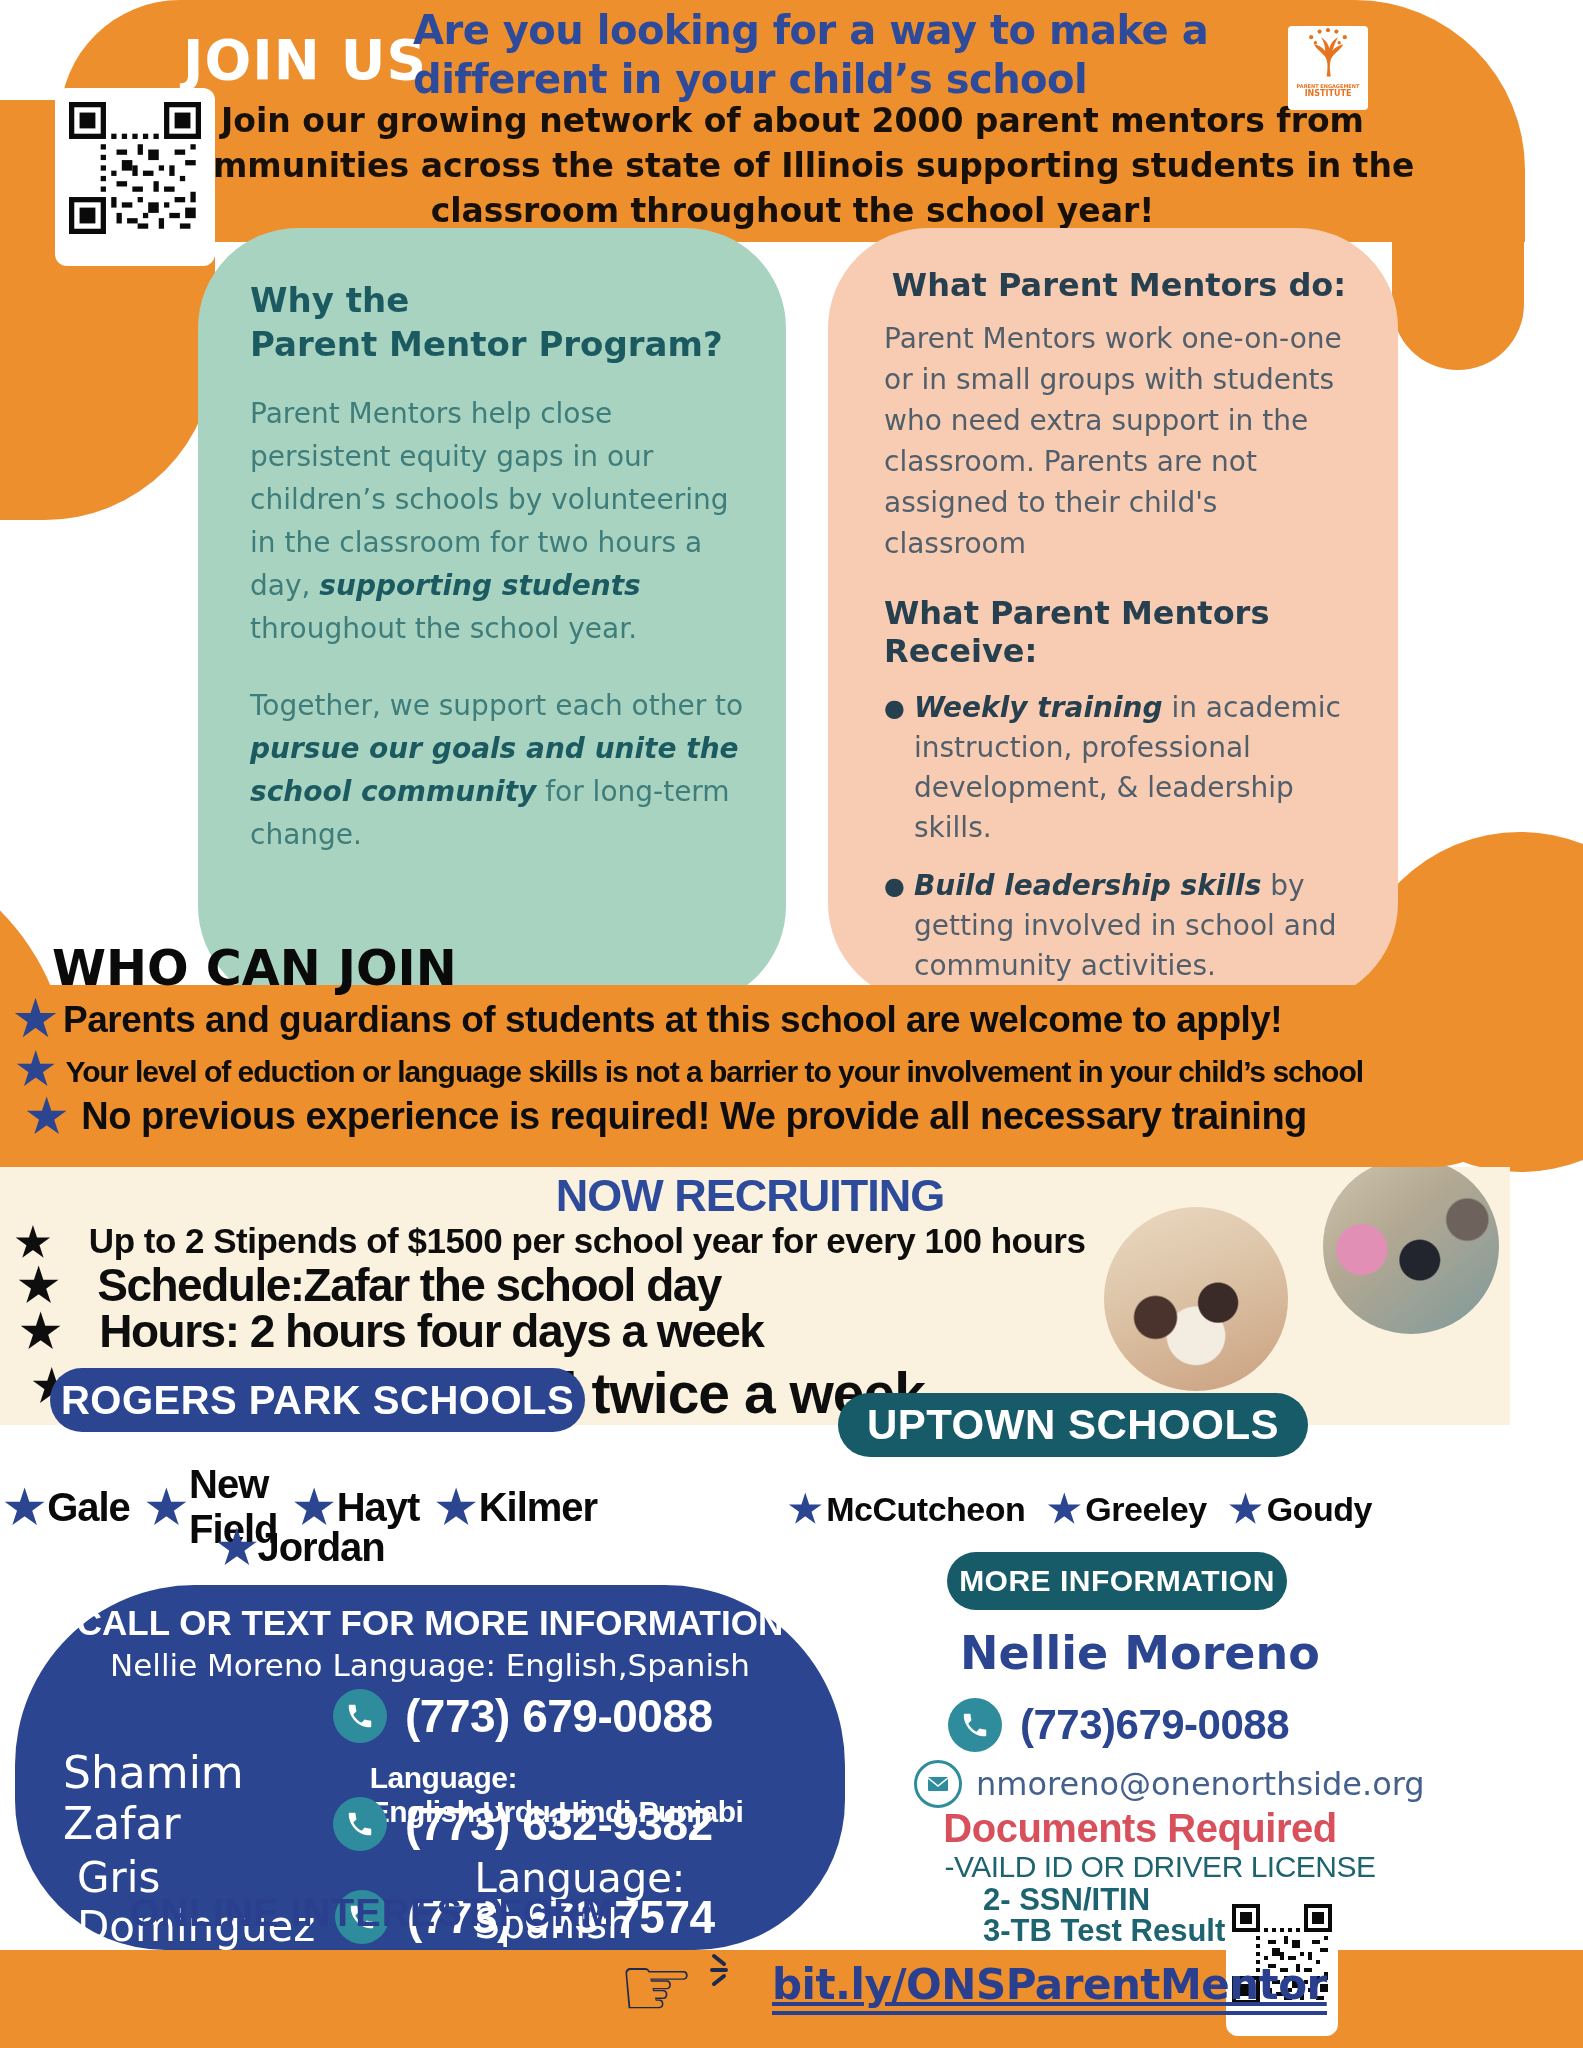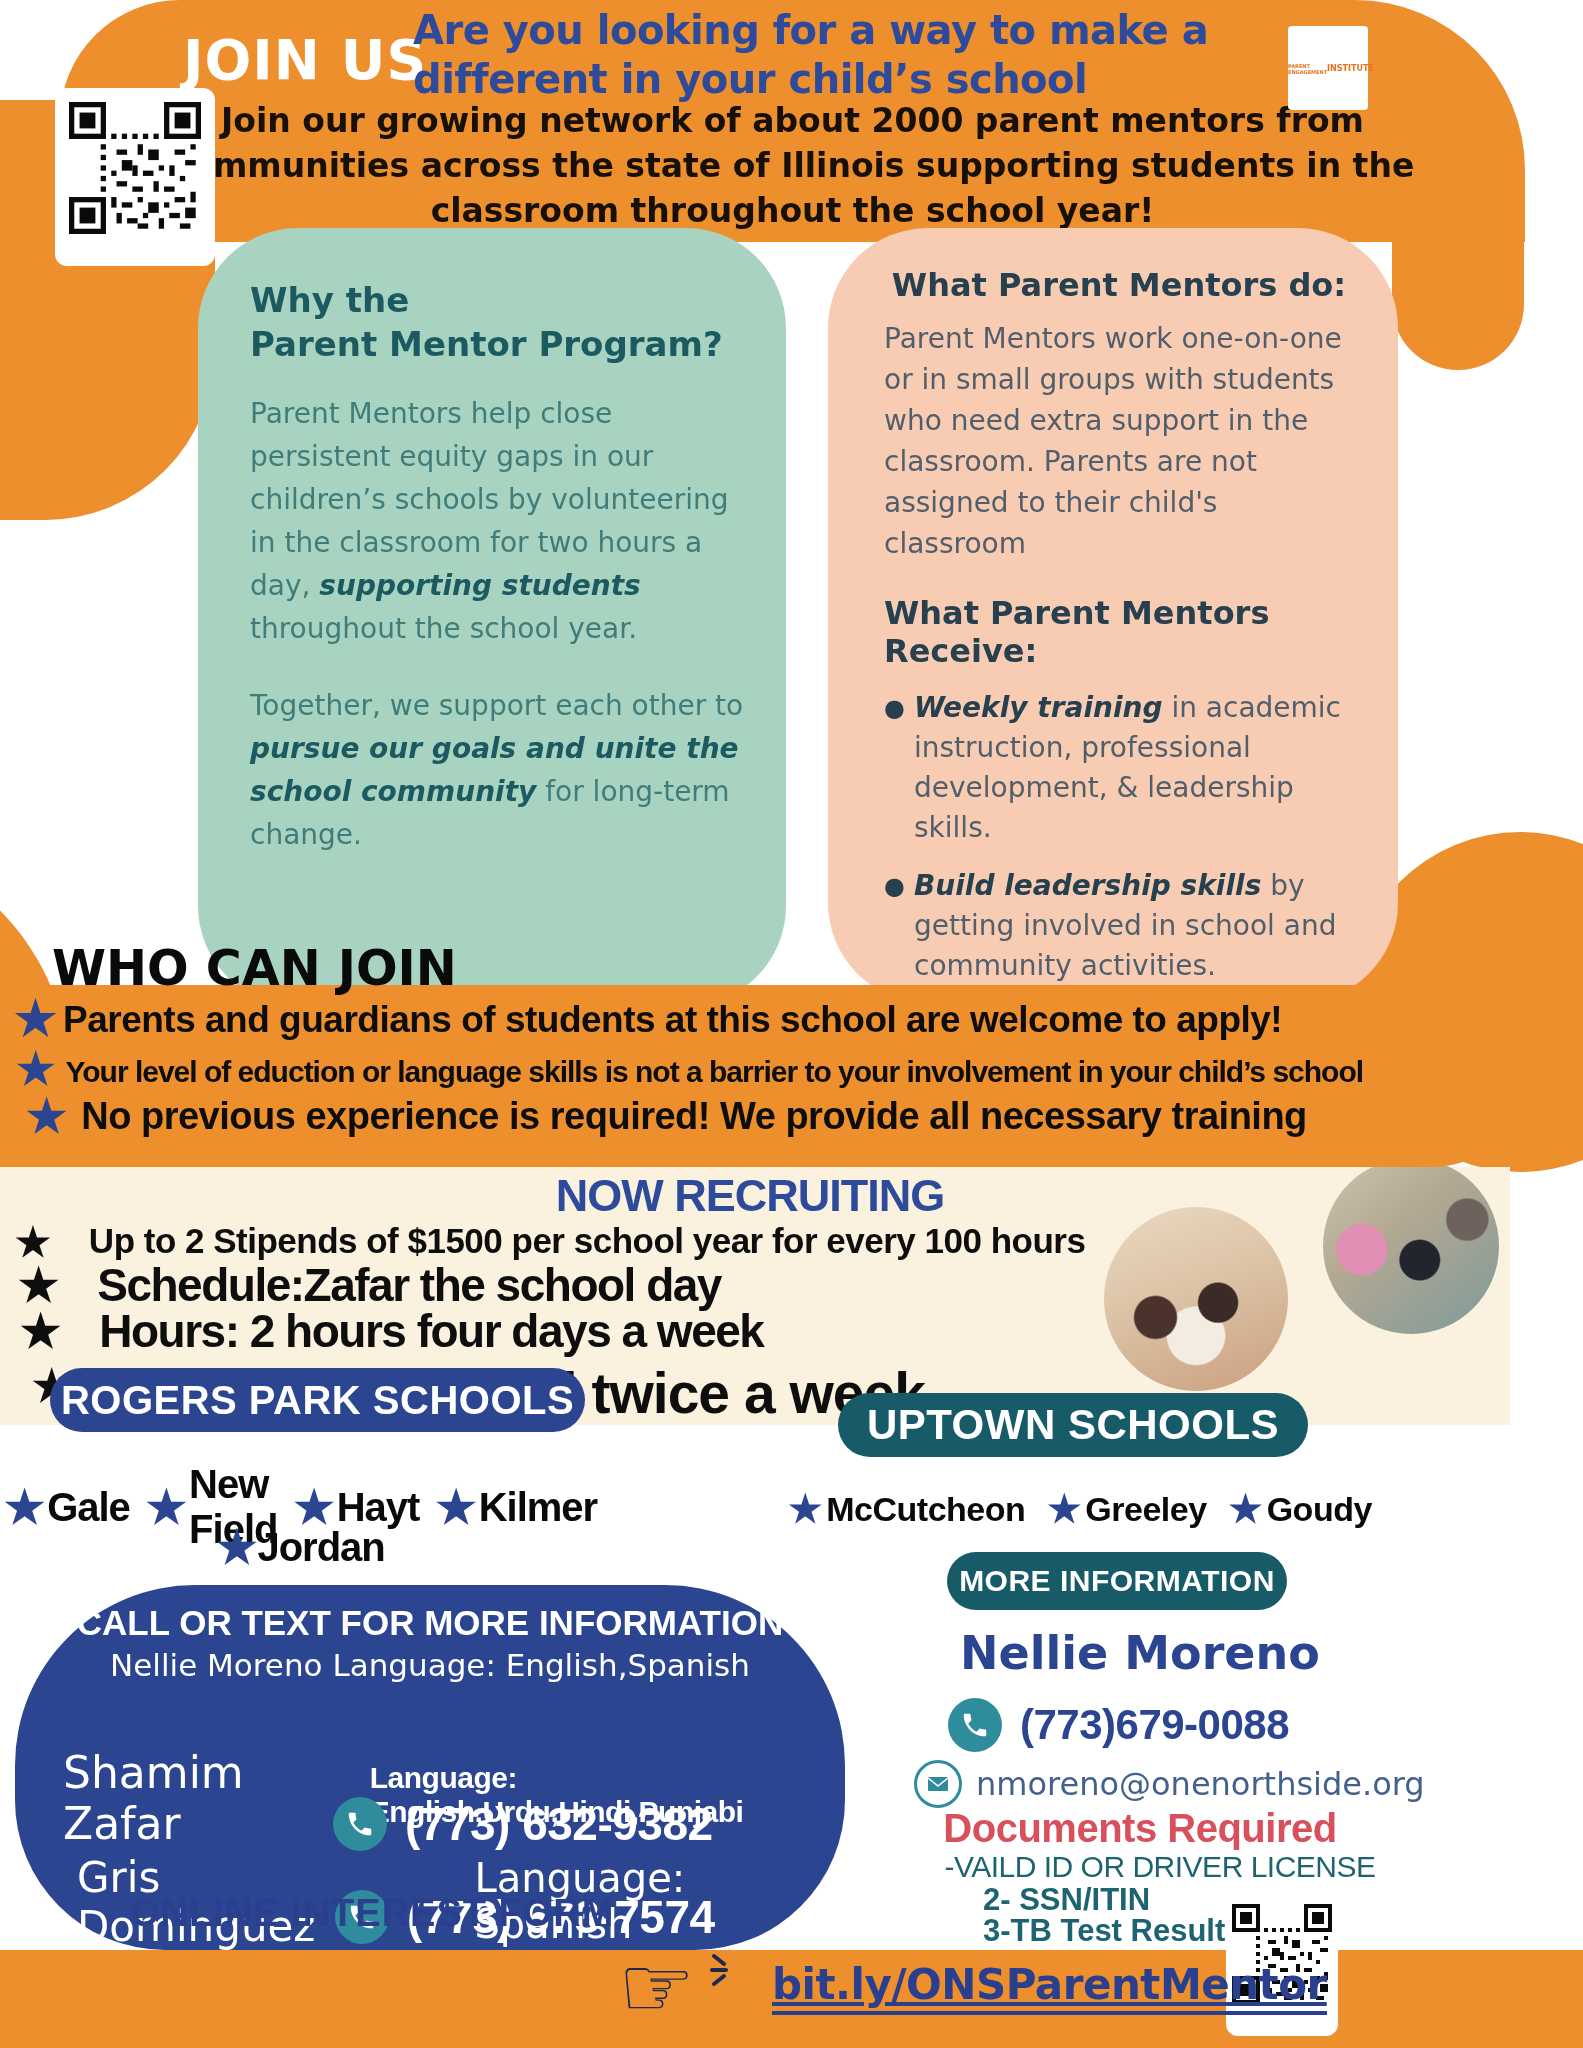--- a/index.html
+++ b/index.html
@@ -27,21 +27,21 @@
                border-radius:120px 170px 0 0;}
   .join-us{left:183px;top:28px;font-size:55px;font-weight:bold;color:#fff;letter-spacing:1px;}
   .head-title{left:413px;top:6px;width:820px;font-size:40px;line-height:49px;font-weight:bold;
               color:var(--royal);letter-spacing:-0.5px;}
   .head-sub{left:170px;top:98px;width:1245px;text-align:center;font-size:33px;line-height:45px;
             font-weight:bold;color:#161008;}
   .qr-panel{background:#fff;border-radius:12px;display:flex;align-items:flex-start;justify-content:center;}
   .qr1{left:55px;top:88px;width:160px;height:178px;padding-top:0;}
   .qr1 svg{margin-top:14px;}
   .logo-box{left:1288px;top:26px;width:80px;height:84px;background:#fff;border-radius:4px;
-            display:flex;flex-direction:row;align-items:center;justify-content:flex-start;}
+            display:flex;flex-direction:column;align-items:center;justify-content:flex-start;}
   .logo-box .l1{font-size:5px;color:#e8731f;font-weight:bold;margin-top:1px;}
   .logo-box .l2{font-size:8px;color:#e8731f;font-weight:bold;}
 
   
   .teal-box{left:198px;top:228px;width:588px;height:778px;background:var(--mint);
             border-radius:100px;padding:50px 42px 0 52px;box-sizing:border-box;}
   .teal-box h2{margin:0;font-size:34px;line-height:44px;color:var(--minthead);}
   .teal-box p{margin:26px 0 0 0;font-size:28px;line-height:43px;color:var(--mintink);}
   .teal-box p:last-child{margin-top:34px;}
   .mint-bold{font-weight:bold;font-style:italic;color:var(--minthead);}
@@ -364,20 +364,28 @@
       </span>
     <span class="school-item">
         <span class="star"></span>
         <span class="nm">Goudy</span>
       </span>
   </div>
 
   <div class="abs dome">
     <div class="row dome-title">CALL OR TEXT FOR MORE INFORMATION</div>
     <div class="row dome-r1"><span>Nellie Moreno</span> <span>Language: English,Spanish</span></div>
+    <div class="row phone-row dome-p1">
+      <span class="ph-ic">
+          <svg width="30" height="30" viewBox="0 0 24 24">
+            <use href="#phoneglyph"></use>
+          </svg>
+        </span>
+      <span class="ph-num">(773) 679-0088</span>
+    </div>
     <div class="row dome-r2">
         <span class="nm">Shamim Zafar</span>
         <span class="lg">Language:  English,Urdu,Hindi,Punjabi</span>
       </div>
     <div class="row phone-row dome-p2">
       <span class="ph-ic">
           <svg width="30" height="30" viewBox="0 0 24 24">
             <use href="#phoneglyph"></use>
           </svg>
         </span>

